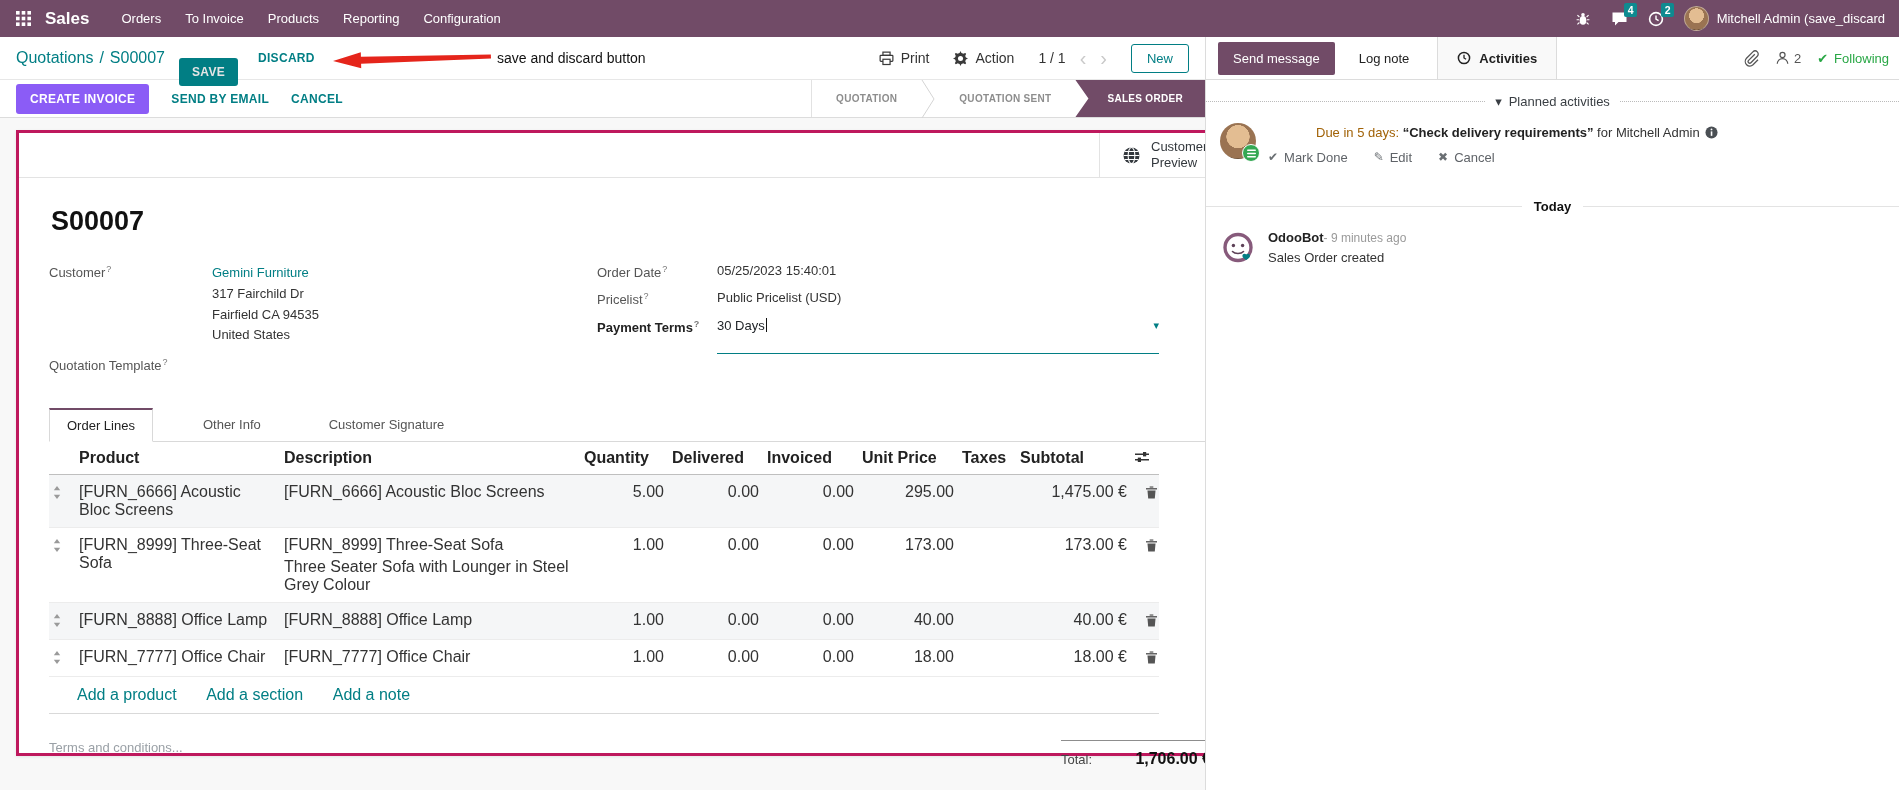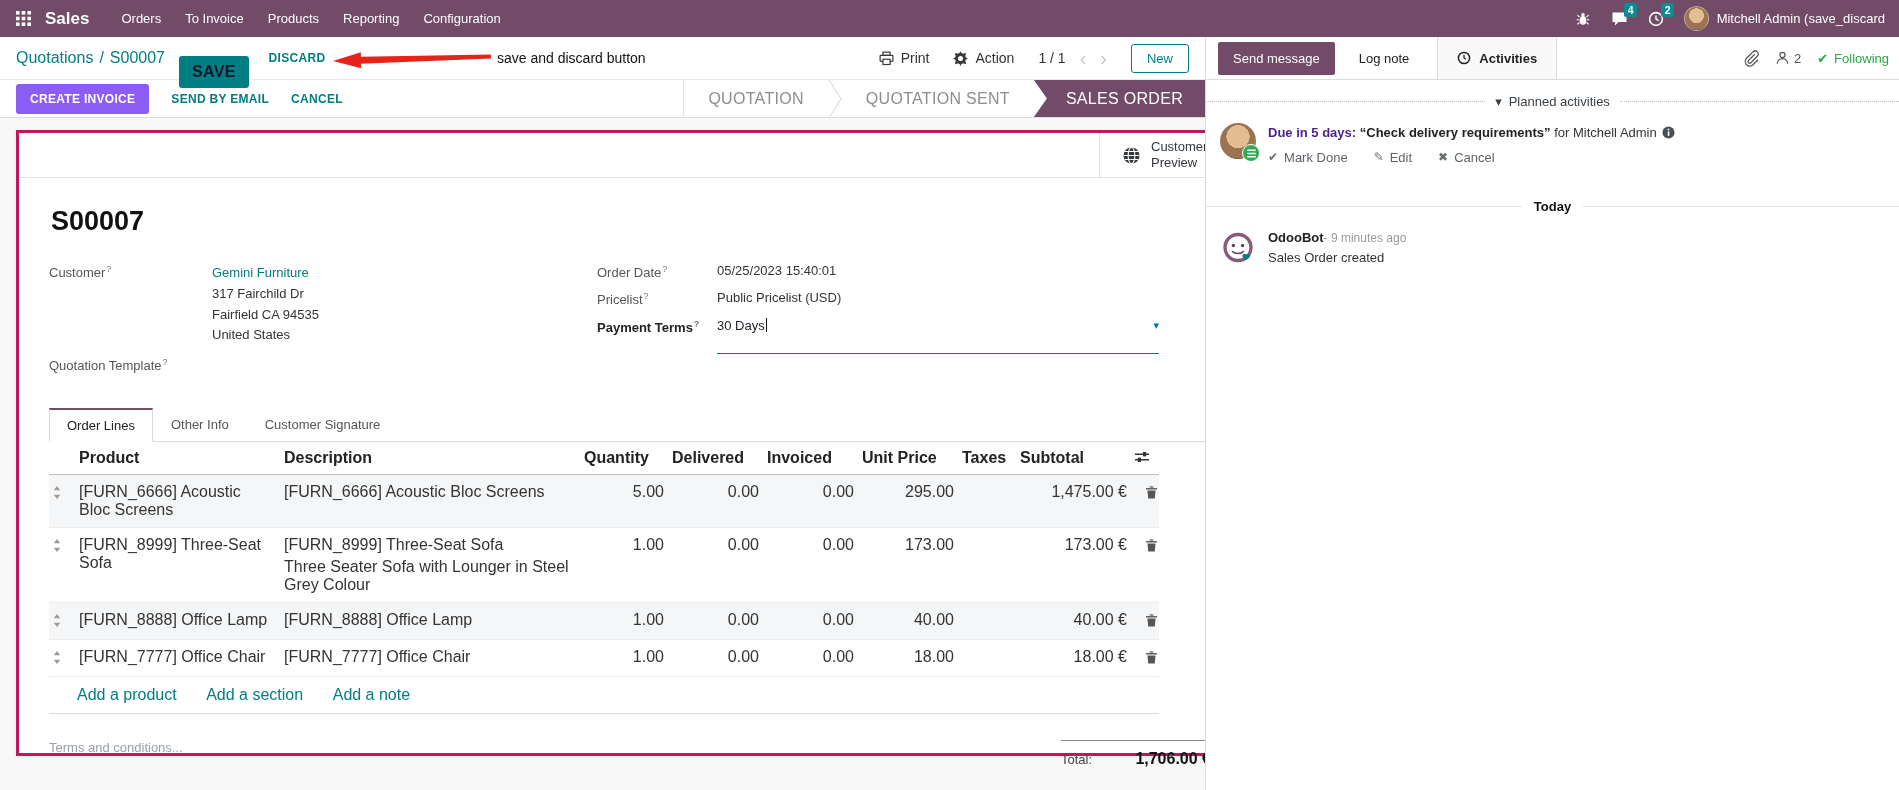--- a/index.html
+++ b/index.html
@@ -21,38 +21,38 @@
 
   
   .panels { display:flex; height:753px; }
   .left-panel { width:1205px; display:flex; flex-direction:column; }
   .right-panel { width:694px; border-left:1px solid #dcdcdc; background:#fff; }
 
   
   .control-row { height:43px; display:flex; align-items:center; padding:0 16px; position:relative; background:#fff; border-bottom:1px solid #e7e7e7; }
   .breadcrumb { font-size:16px; color:#017e84; display:flex; gap:6px; align-items:center; }
   .breadcrumb .crumb { cursor:pointer; }
-  .btn-save { background:#017e84; color:#0f172a; border:none; font-weight:700; font-size:16px; letter-spacing:.3px; padding:7px 13px; border-radius:3px; margin-left:14px; cursor:pointer; font-family:inherit;margin-top:28px; }
+  .btn-save { background:#017e84; color:#e5e5e5; border:none; font-weight:700; font-size:12px; letter-spacing:.3px; padding:7px 13px; border-radius:3px; margin-left:14px; cursor:pointer; font-family:inherit;margin-top:28px; }
   .btn-discard { background:none; border:none; color:#017e84; font-weight:700; font-size:12px; letter-spacing:.3px; margin-left:20px; cursor:pointer; font-family:inherit; }
   .annotation-arrow { position:absolute; left:333px; top:13px; }
   .annotation-text { position:absolute; left:497px; top:13px; font-size:14px; color:#111; }
   .control-right { margin-left:auto; display:flex; align-items:center; gap:24px; }
   .tool-btn { display:flex; align-items:center; gap:7px; font-size:14px; color:#333; cursor:pointer; }
   .pager { display:flex; align-items:center; gap:14px; }
   .pager-count { font-size:14px; color:#333; }
   .pager-nav { color:#c9c9c9; font-size:20px; line-height:1; cursor:pointer; }
   .btn-new { border:1px solid #017e84; background:#fff; color:#017e84; font-size:13px; padding:6px 15px; border-radius:3px; cursor:pointer; font-family:inherit; }
 
   
   .status-row { height:38px; display:flex; align-items:stretch; background:#fff; border-bottom:1px solid #dcdcdc; padding-left:16px; }
   .action-btns { display:flex; align-items:center; }
   .btn-primary { background:#8b5cf6; color:#fff; border:none; font-size:12px; font-weight:700; letter-spacing:.3px; padding:8px 14px; border-radius:3px; cursor:pointer; font-family:inherit; }
   .btn-flat { background:none; border:none; color:#017e84; font-size:12px; font-weight:700; letter-spacing:.3px; margin-left:22px; cursor:pointer; font-family:inherit; }
   .stages { margin-left:auto; display:flex; align-items:stretch; border-left:1px solid #e2e2e2; }
-  .stage { display:flex; align-items:center; padding:0 24px; font-size:16px; font-weight:400; letter-spacing:.3px; color:#8d8d8d; cursor:pointer; }
+  .stage { display:flex; align-items:center; padding:0 24px; font-size:10px; font-weight:700; letter-spacing:.3px; color:#8d8d8d; cursor:pointer; }
   .stage-sep { display:flex; align-items:center; }
   .stage.active { background:#714B67; color:#fff; clip-path:polygon(0 0, 100% 0, 100% 100%, 0 100%, 13px 50%); padding:0 22px 0 32px; }
 
   
   .content { flex:1; background:#f8f8f8; padding:12px 16px 0; }
   .sheet { width:1228px; height:626px; background:#fff; border:3px solid #be185d; box-shadow:0 1px 3px rgba(0,0,0,.08); }
   .sheet-top { height:45px; border-bottom:1px solid #e3e3e3; display:flex; justify-content:flex-end; }
   .preview-btn { border-left:1px solid #e3e3e3; display:flex; align-items:center; gap:10px; padding:0 22px; color:#33383d; font-size:13px; cursor:pointer; }
   .preview-label { width:68px; line-height:1.25; }
   .sheet-body { padding:26px 30px 0; }
@@ -67,21 +67,21 @@
   .fvalue { color:#333; }
   .link-teal { color:#017e84; cursor:pointer; }
   .addr-line { line-height:1.6;margin-left:17px; }
   .frow-right .flabel { width:120px; }
   .payment-box { flex:1; display:flex; align-items:center; border-bottom:1px solid #017e84; padding-bottom:20px; }
   .cursor-bar { display:inline-block; width:1px; height:14px; background:#111; margin-left:1px; }
   .payment-caret { margin-left:auto; color:#017e84; font-size:11px; cursor:pointer; }
   .tmpl-row { margin-top:0; }
 
   
-  .tabs { display:flex; margin-top:24px; border-bottom:1px solid #d9d9d9; }
+  .tabs { display:flex; margin-top:24px; border-bottom:1px solid #d9d9d9;gap:32px; }
   .tab { padding:8px 17px; font-size:13px; color:#555; border:1px solid transparent; margin-bottom:-1px; cursor:pointer; }
   .tab.active { background:#fff; color:#222; border:1px solid #d9d9d9; border-top:2px solid #714B67; border-bottom:1px solid #fff; }
 
   
   table.olines { width:1110px; border-collapse:collapse; table-layout:fixed; font-size:16px; }
   .olines th { font-weight:700; color:#222; padding:7px 4px; border-bottom:1px solid #bfbfbf; text-align:left; }
   .olines td { padding:8px 4px; vertical-align:top; color:#333; }
   .olines tbody tr { border-top:1px solid #ececec; }
   .olines tr.striped { background:#f5f6f7; }
   .num { text-align:right; }
@@ -113,21 +113,21 @@
   .section-divider { display:flex; align-items:center; gap:10px; padding:0 0 12px; }
   .dotted-line { flex:1; border-top:1px dotted #bbb; }
   .solid-line { flex:1; border-top:1px solid #e3e3e3; }
   .section-title { color:#3a3f44; display:flex; align-items:center; gap:7px; cursor:pointer; }
   .today-title { font-weight:700; color:#111; }
 
   .activity-item { display:flex; gap:12px; padding:2px 16px 12px 14px; }
   .avatar-md { width:36px; height:36px; border-radius:50%; background:radial-gradient(circle at 50% 38%, #e3bd92 0 40%, #9a7352 41% 75%, #6e5138 76%); flex:none; position:relative; }
   .activity-badge { position:absolute; right:-4px; bottom:-3px; width:18px; height:18px; border-radius:50%; background:#34a853; border:1.5px solid #fff; display:flex; align-items:center; justify-content:center; }
   .activity-line1 { line-height:1.5; }
-  .due-text { color:#4c1d95; font-weight:700; }
+  .due-text { color:#a16207; font-weight:400;margin-left:48px; }
   .activity-title { font-weight:700; color:#222; }
   .for-text { color:#333; }
   .info-icon { display:inline-block; vertical-align:-2px; margin-left:5px; cursor:pointer; }
   .activity-actions { margin-top:7px; display:flex; gap:26px; color:#5f6368; }
   .act-link { display:flex; gap:6px; align-items:center; cursor:pointer; }
   .act-glyph { font-size:12px; color:#6a6f73; }
 
   .today-divider { display:flex; align-items:center; gap:12px; padding:22px 0 14px; }
 
   .message-item { display:flex; gap:12px; padding:2px 16px 10px 14px; }

